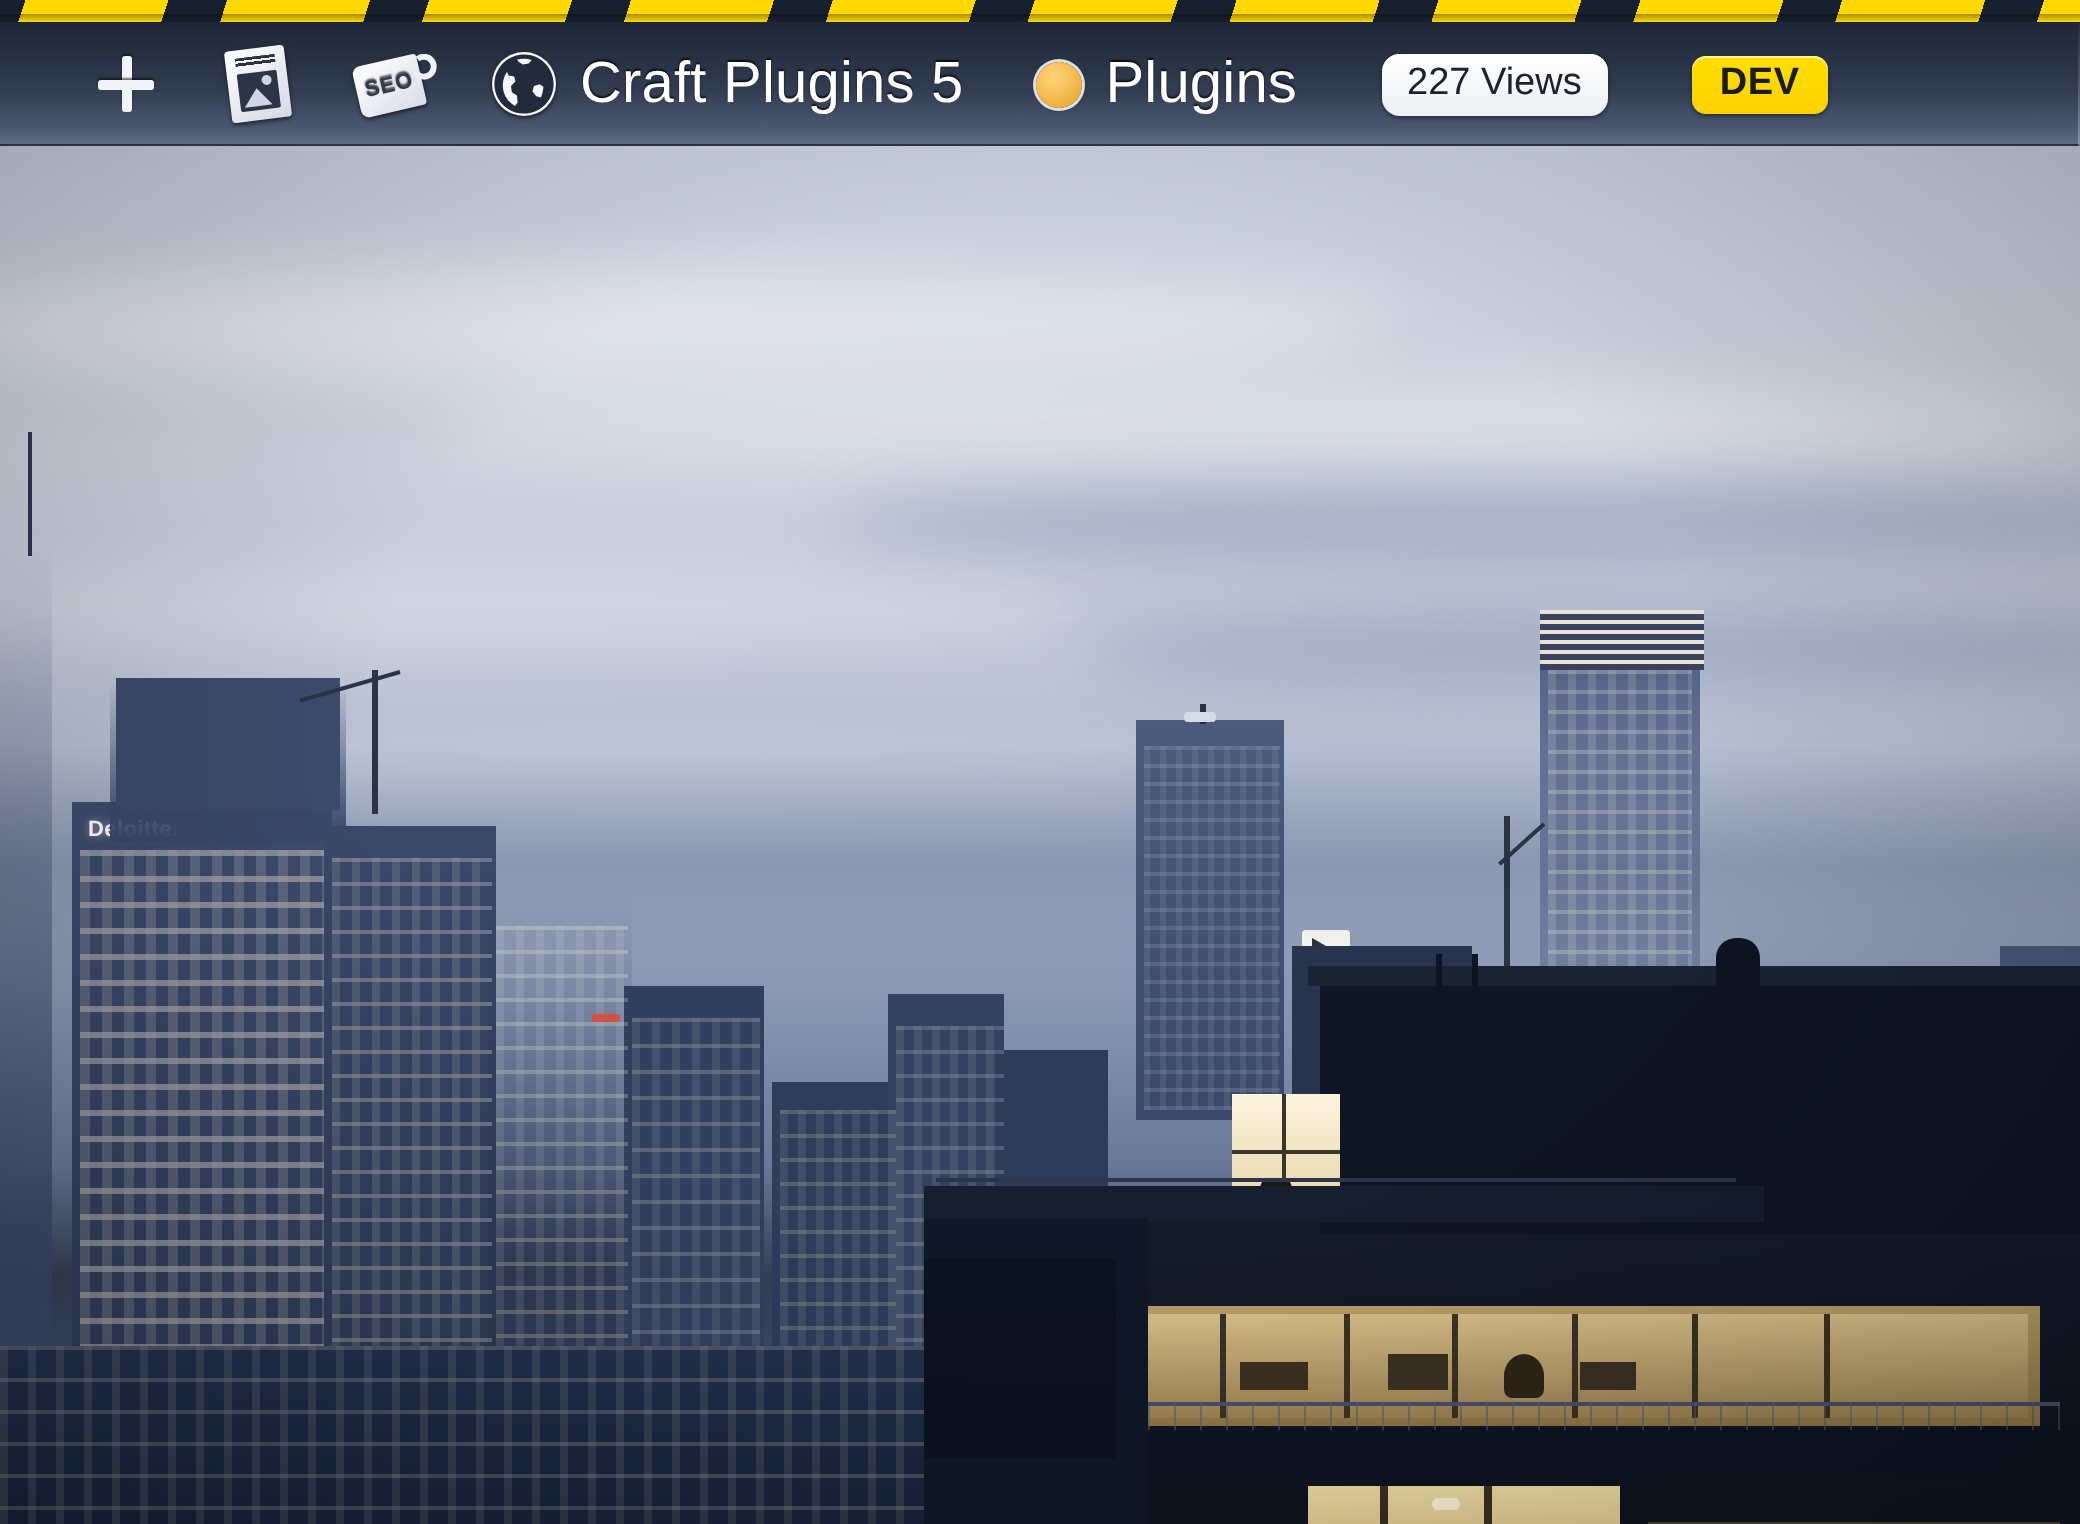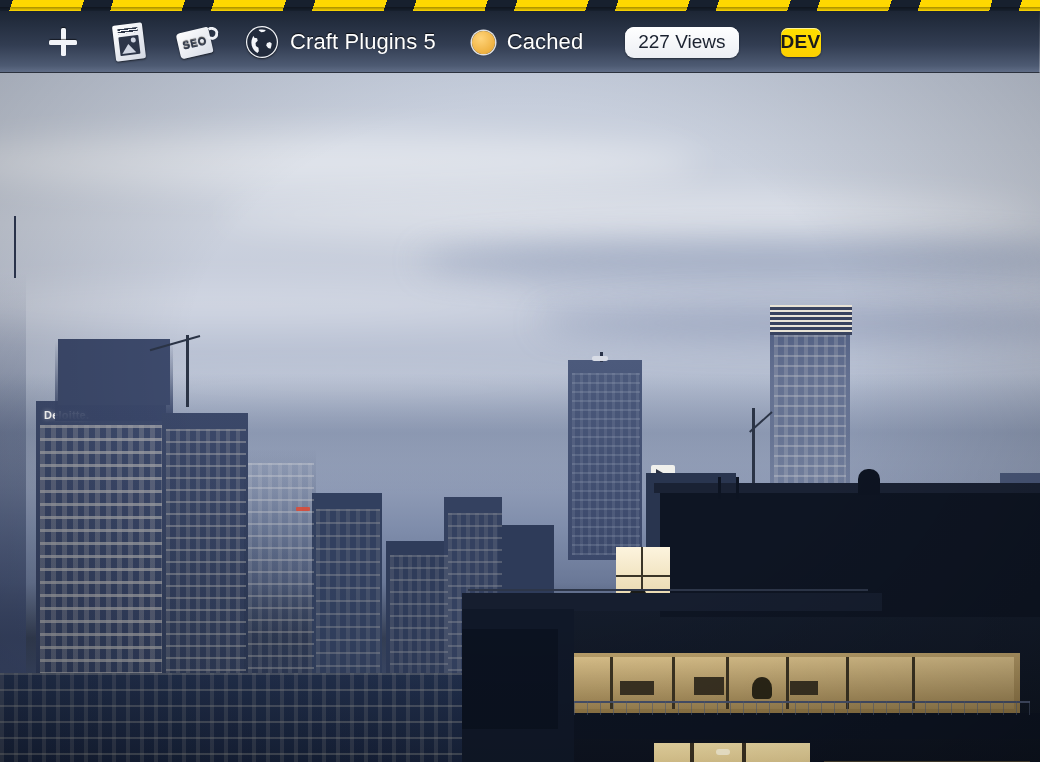--- a/index.html
+++ b/index.html
@@ -53,21 +53,21 @@
     padding-left:46px; flex:1; gap:0;
   }
   .tb-item {
     display:flex; align-items:center; height:100%;
     color:#ffffff;
     text-shadow:0 -1px 1px rgba(0,0,0,0.75);
     user-select:none;
     cursor:pointer;
   }
   .tb-label {
-    font-size:22px; letter-spacing:0.1px; color:#fff; white-space:nowrap;
+    font-size:29px; letter-spacing:0.1px; color:#fff; white-space:nowrap;
   }
 
   
   .icon-plus { position:relative; width:34px; height:34px; }
   .icon-plus::before, .icon-plus::after {
     content:""; position:absolute; background:#f2f4f8;
     border-radius:1.5px;
     box-shadow:0 -1px 1px rgba(0,0,0,0.55);
   }
   .icon-plus::before { left:50%; top:3px; width:5px; height:28px; margin-left:-2.5px; }
@@ -150,21 +150,21 @@
     color:#1b2230;
     text-shadow:none;
     box-shadow:0 1px 2px rgba(0,0,0,0.45), inset 0 1px 0 #fff;
     white-space:nowrap;
   }
 
   
   .badge-dev {
     background:linear-gradient(to bottom,#ffe000,#fdd000);
     border-radius:7px;
-    padding:3px 0 4px;
+    padding:3px 14px 4px;
     font-size:19px; font-weight:bold;
     color:#1b1b1b; text-shadow:none;
     box-shadow:0 1px 2px rgba(0,0,0,0.45), inset 0 1px 0 rgba(255,255,255,0.6);
     letter-spacing:0.3px;
     white-space:nowrap;
   }
 
   .tb-divider {
     width:1px; height:62px;
     background:linear-gradient(to bottom, rgba(255,255,255,0.03), rgba(255,255,255,0.28));
@@ -278,21 +278,21 @@
           <svg width="32" height="32" viewBox="0 0 32 32" aria-hidden="true">
             <circle cx="16" cy="16" r="15" fill="#f4f6fa"></circle>
             <path fill="#222b3c" d="M16 1.2C7.8 1.2 1.2 7.8 1.2 16S7.8 30.8 16 30.8 30.8 24.2 30.8 16 24.2 1.2 16 1.2zm0 2.2c1.4 0 2.7.2 3.9.6l-1.6 1.7-2.9.5-2.3-1.4-.5-1.1c1.1-.2 2.2-.3 3.4-.3zM5.2 9.1l2.1.4 1 2.2 2.8.6.6 2.4-2.2 2.3.4 3.1 2.6 1.6.3 3.6-1.3 1.7c-3.6-2-6.1-5.9-6.1-10.3 0-2.8 1-5.4 2.6-7.4l-2.8-.2zm19.3 13.6-2.4-.6-1.9-2.5.8-2.6 2.9-.9 1.8 1.3c-.1 2-.6 3.8-1.2 5.3z"></path>
           </svg>
         </span>
         <span class="tb-label">Craft Plugins 5</span>
       </div>
 
       <div class="tb-item" style="margin-right:42px; gap:12px;">
         <span class="dot-cached"></span>
-        <span class="tb-label">Cached</span>
+        <span class="tb-label">Plugins</span>
       </div>
 
       <div class="tb-item" style="margin-right:42px;">
         <span class="pill-views">227 Views</span>
       </div>
 
       <div class="tb-item">
         <span class="badge-dev">DEV</span>
       </div>
     </div>

